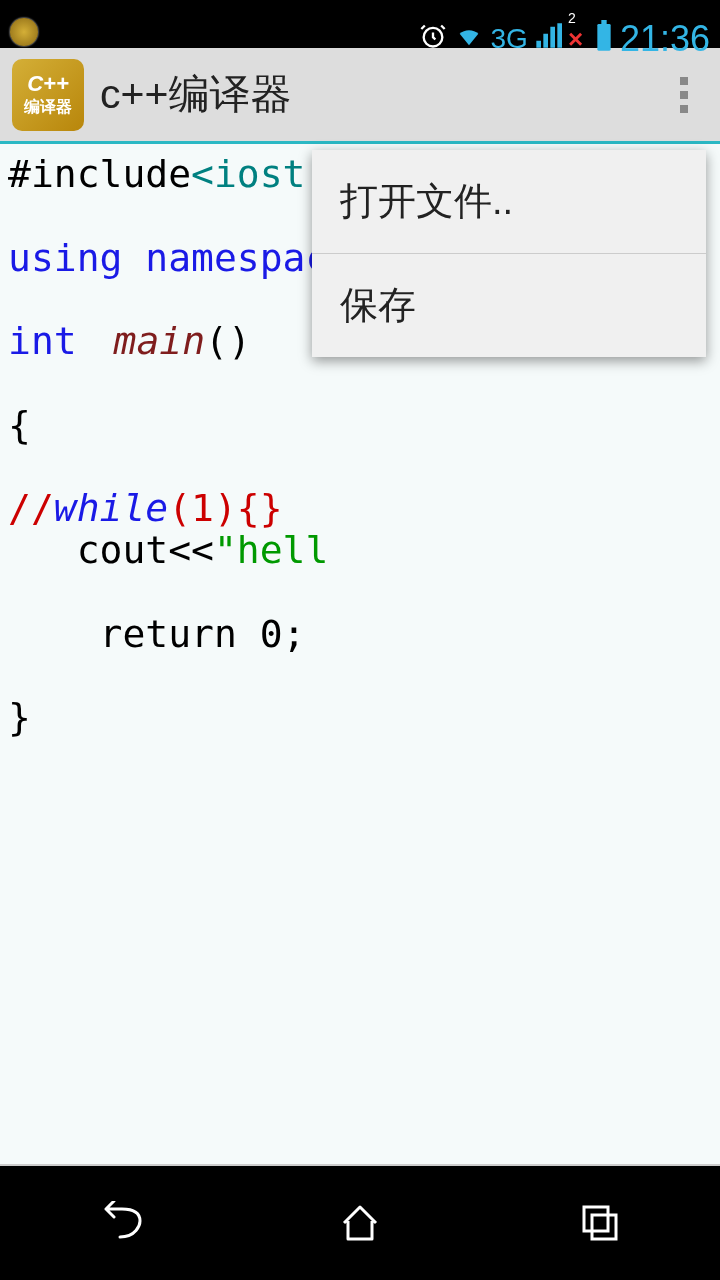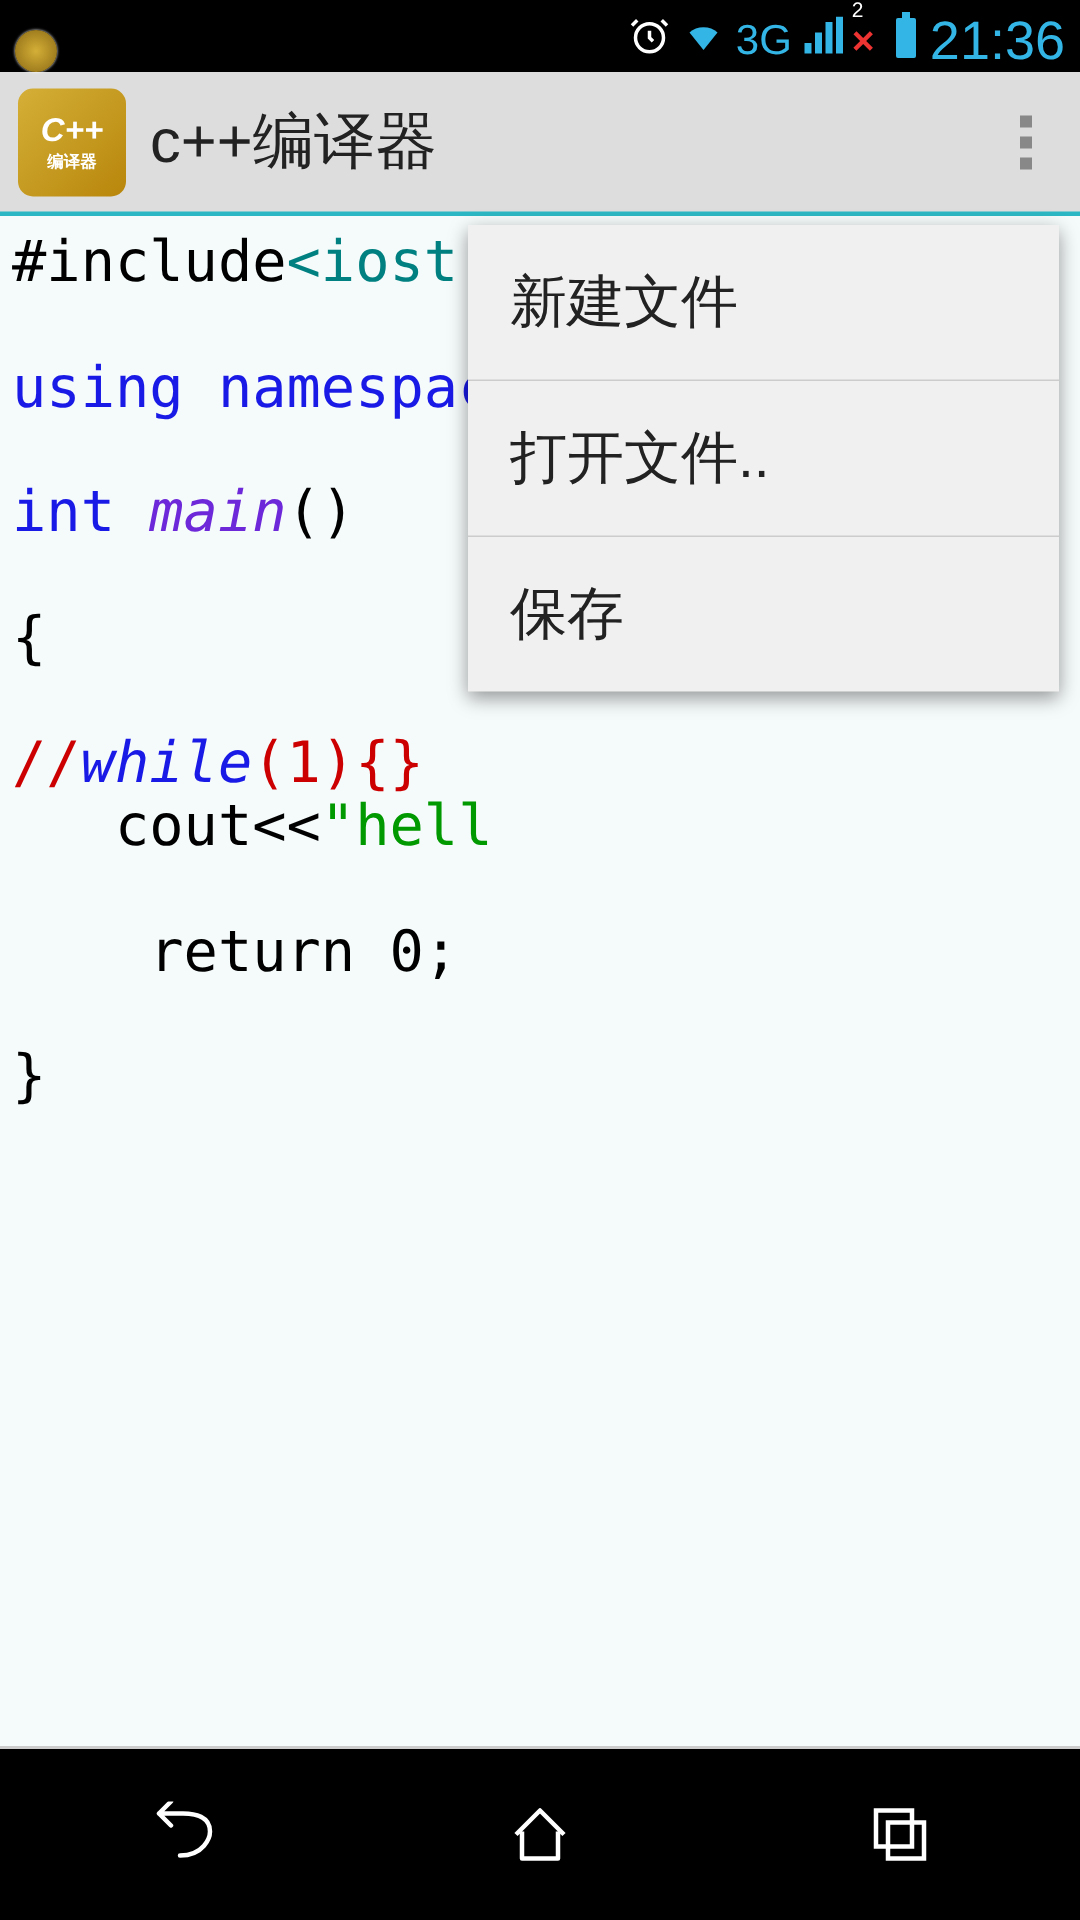--- a/index.html
+++ b/index.html
@@ -8,23 +8,23 @@
       height: 1280px;
       background: #000;
       font-family: sans-serif;
       overflow: hidden;
       position: relative;
     }
     .status-bar {
       height: 48px;
       background: #000;
       display: flex;
-      align-items: flex-end;
+      align-items: flex-start;
       justify-content: space-between;
-      padding: 0 10px;
+      padding: 18px 10px;
       color: #33b5e5;
     }
     .status-left {
       display: flex;
       align-items: center;
       gap: 8px;
     }
     .status-right {
       display: flex;
       align-items: center;
@@ -57,21 +57,21 @@
       border-radius: 10px;
       display: flex;
       flex-direction: column;
       align-items: center;
       justify-content: center;
       color: #fff;
       font-weight: bold;
       margin-right: 16px;
     }
     .app-icon-top { font-size: 22px; font-style: italic; }
-    .app-icon-bottom { font-size: 11px; }
+    .app-icon-bottom { font-size: 16px; }
     .app-title {
       font-size: 41px;
       color: #222;
       flex: 1;
     }
     .menu-button {
       width: 48px;
       height: 48px;
       display: flex;
       flex-direction: column;
@@ -91,21 +91,21 @@
       font-family: monospace;
       font-size: 38px;
       line-height: 1.1;
       color: #000;
       white-space: pre;
       border-bottom: 2px solid #ccc;
       position: relative;
     }
     .kw-blue { color: #1a1ae6; margin-top: 28px; }
     .kw-teal { color: #008080; }
-    .kw-teal-italic { color: #6d28d9; font-style: italic; }
+    .kw-teal-italic { color: #7f1d1d; font-style: italic; margin-left: 14px; }
     .kw-red { color: #c00; }
     .kw-green { color: #090; }
     .dropdown-menu {
       position: absolute;
       top: 150px;
       right: 14px;
       width: 394px;
       background: #f0f0f0;
       box-shadow: 0 4px 12px rgba(0,0,0,0.4);
       z-index: 100;
@@ -194,21 +194,20 @@
 <span>{</span>
 
 <span class="kw-red">//</span><span class="kw-blue" style="font-style:italic">while</span><span class="kw-red">(1){}</span>
 <span>   cout&lt;&lt;</span><span class="kw-green">"hell</span>
 
 <span>    return 0;</span>
 
 <span>}</span></div>
 
 <div class="dropdown-menu">
-  <div class="dropdown-item">新建文件</div>
   <div class="dropdown-item">打开文件..</div>
   <div class="dropdown-item">保存</div>
 </div>
 
 <div class="nav-bar">
   <div class="nav-btn">
     <svg width="56" height="44" viewBox="0 0 56 44" fill="none" stroke="#fff" stroke-width="3">
       <path d="M28 8 C 44 8 48 20 48 24 C 48 34 38 36 30 36 L 14 36 M 14 36 L 22 28 M 14 36 L 22 44" stroke-linecap="round" transform="scale(1,-1) translate(0,-44)"></path>
     </svg>
   </div>

